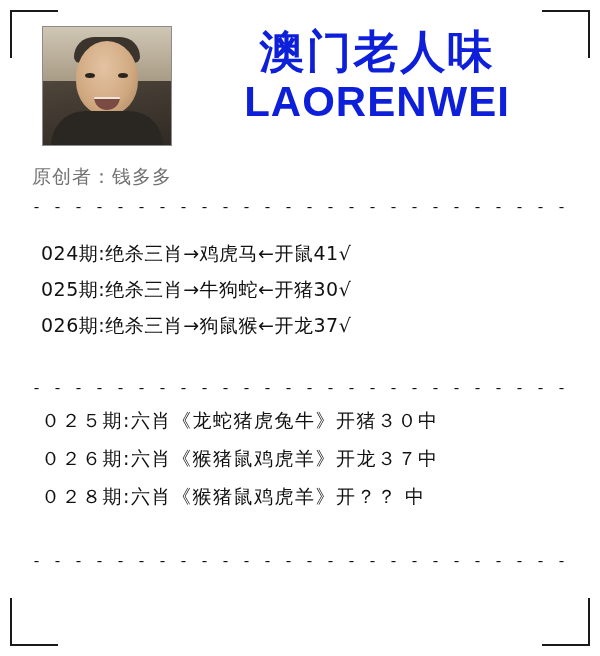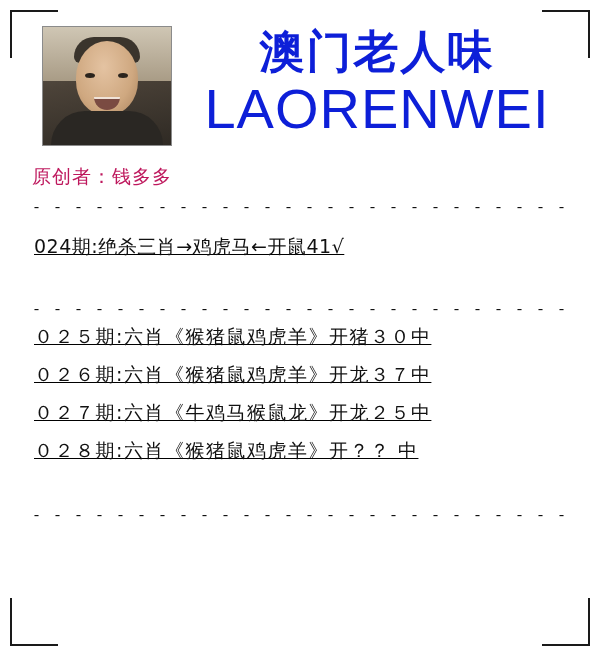--- a/index.html
+++ b/index.html
@@ -133,48 +133,48 @@
     font-size: 45px;
     font-weight: bold;
     color: #0d1fd8;
     letter-spacing: 2px;
     line-height: 1.15;
     margin-top: 4px;
     white-space: nowrap;
   }
   .title-en {
     font-family: "Liberation Sans", sans-serif;
-    font-size: 56px;
-    font-weight: normal;
+    font-size: 42px;
+    font-weight: bold;
     color: #0d1fd8;
     letter-spacing: 1px;
     line-height: 1.12;
     white-space: nowrap;
   }
 
   .author {
     font-family: "DejaVu Sans", "Liberation Sans", sans-serif;
     font-size: 19px;
-    color: #be185d;
+    color: #737373;
     margin: 14px 0 0 8px;
     letter-spacing: 1px;
   }
 
   .divider {
     font-family: "Liberation Mono", monospace;
     font-size: 15px;
     color: #111111;
     letter-spacing: 1.5px;
     margin: 10px 0 2px 8px;
     white-space: nowrap;
     overflow: hidden;
     height: 20px;
   }
 
-  .line-list { margin: 0; padding: 0; list-style: none; text-decoration: underline; }
+  .line-list { margin: 7px; padding: 0; list-style: none; }
   .line {
     font-family: "DejaVu Sans", "Liberation Sans", sans-serif;
     font-size: 19px;
     color: #111111;
     margin: 0 0 10px 10px;
     letter-spacing: 0.5px;
     white-space: nowrap;
   }
   .block-2 .line {
     letter-spacing: 1.5px;
@@ -214,30 +214,31 @@
     </div>
 
     <div class="author">原创者：钱多多</div>
 
     <div class="divider">- - - - - - - - - - - - - - - - - - - - - - - - - - - -</div>
 
     <div class="spacer-sm"></div>
 
     <ul class="line-list block-1">
       <li class="line">024期:绝杀三肖→鸡虎马←开鼠41√</li>
+      <li class="line">025期:绝杀三肖→牛狗蛇←开猪30√</li>
+      <li class="line">026期:绝杀三肖→狗鼠猴←开龙37√</li>
     </ul>
 
     <div class="spacer-md"></div>
 
     <div class="divider">- - - - - - - - - - - - - - - - - - - - - - - - - - - -</div>
 
     <ul class="line-list block-2">
-      <li class="line">０２５期:六肖《猴猪鼠鸡虎羊》开猪３０中</li>
+      <li class="line">０２５期:六肖《龙蛇猪虎兔牛》开猪３０中</li>
       <li class="line">０２６期:六肖《猴猪鼠鸡虎羊》开龙３７中</li>
-      <li class="line">０２７期:六肖《牛鸡马猴鼠龙》开龙２５中</li>
       <li class="line">０２８期:六肖《猴猪鼠鸡虎羊》开？？  中</li>
     </ul>
 
     <div class="spacer-md"></div>
 
     <div class="divider">- - - - - - - - - - - - - - - - - - - - - - - - - - - -</div>
 
   </div>
 </div>
 

